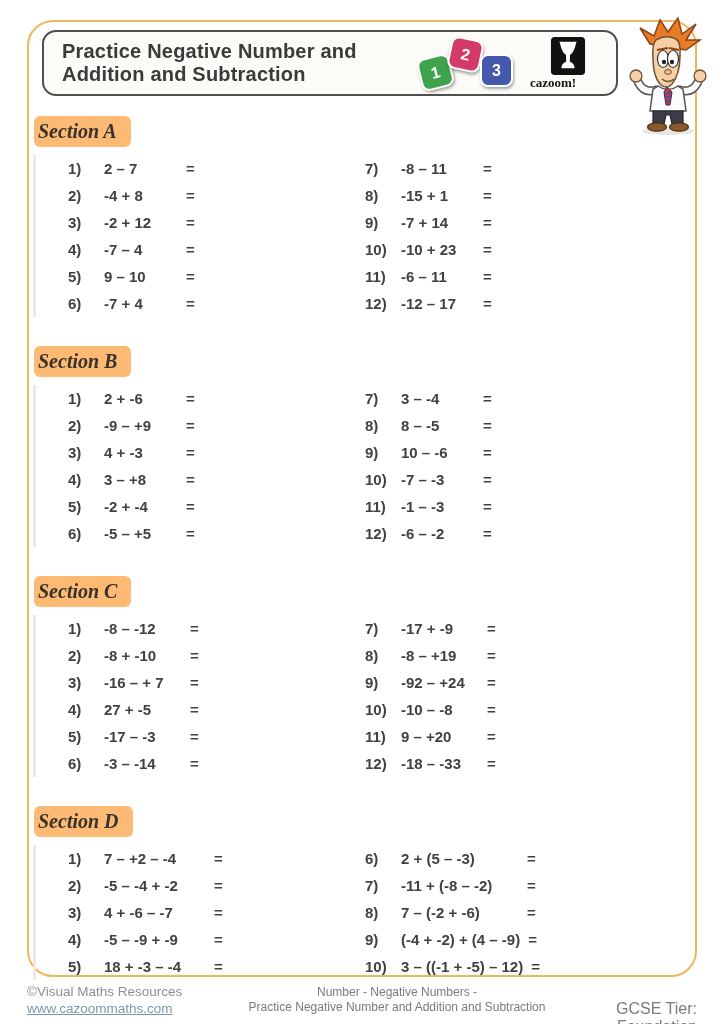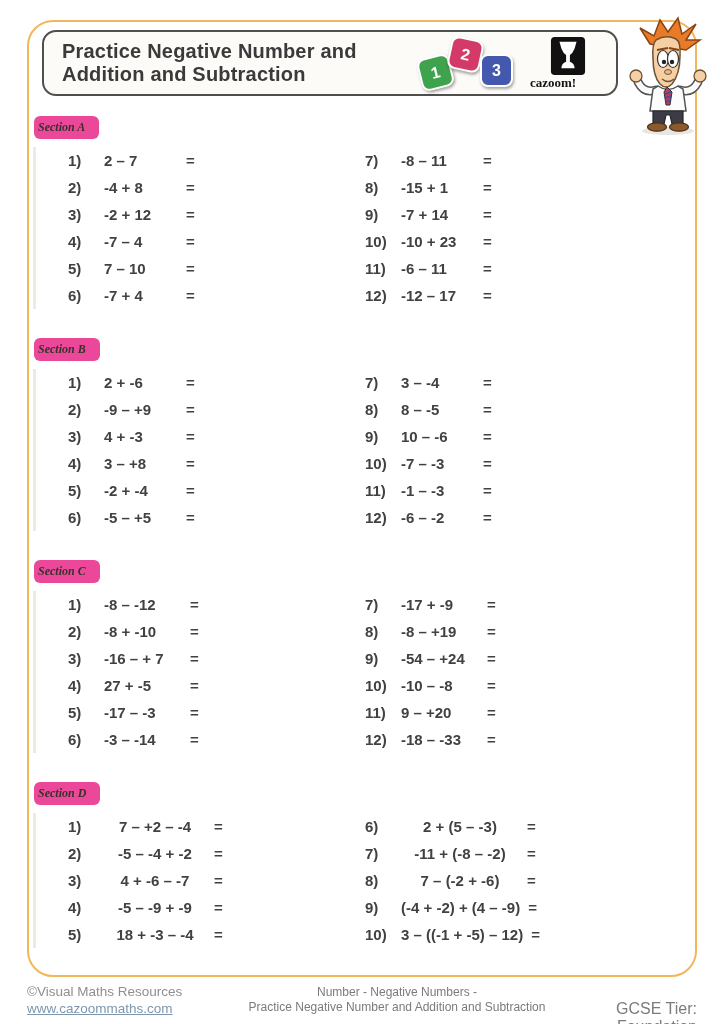--- a/index.html
+++ b/index.html
@@ -19,29 +19,29 @@
   .tile2{left:31px;top:4px;transform:rotate(12deg);}
   .tile3{left:62px;top:20px;}
   .cazoom{width:76px;margin:0 10px 0 6px;}
   .cazoom svg{display:block;margin:0 auto;}
   .cazoom-text{font-family:"Liberation Serif",serif;font-weight:bold;font-size:13px;color:#141414;margin-top:-1px;}
   .character{position:absolute;left:620px;top:14px;}
   
   #sections{position:absolute;left:40px;top:116px;width:648px;}
   .section{margin-bottom:29px;}
   .section-heading{display:inline-block;font-family:"Liberation Serif",serif;font-style:italic;
-        font-weight:bold;font-size:12px;color:#38322d;background:#ec4899;border-radius:6px;
+        font-weight:bold;font-size:20px;color:#38322d;background:#fdba74;border-radius:6px;
         padding:4px 14px 4px 4px;margin-left:-6px;}
   .rows{border-left:3px solid #edeae4;margin-left:-7px;padding-left:32px;margin-top:8px;
         display:grid;grid-template-columns:297px 1fr;}
   .problem-row{display:flex;align-items:center;height:27px;font-size:15px;font-weight:bold;color:#414141;}
   .pnum{width:36px;}
   .expr{min-width:74px;padding-right:8px;white-space:pre;}
   .s2 .expr{min-width:78px;}
-  .s3 .expr{min-width:102px;text-align:center;}
+  .s3 .expr{min-width:102px;}
   .s3 .pcol-right .expr{min-width:118px;}
   
   .footer{position:absolute;left:27px;top:983px;width:670px;display:flex;}
   .f-left{width:215px;font-size:13.5px;color:#8f8f8f;line-height:17px;}
   .f-link{color:#7d96ae;text-decoration:underline;cursor:pointer;}
   .f-center{flex:1;text-align:center;font-size:12px;color:#7b7b7b;line-height:15px;padding-top:2px;}
   .f-right{width:145px;text-align:right;font-size:16px;color:#7b7b7b;padding-top:17px;}
 </style>
 </head>
 <body>
@@ -112,21 +112,21 @@
               <span class="expr">-2 + 12</span>
               <span class="eq">=</span>
             </div>
             <div class="problem-row">
               <span class="pnum">4)</span>
               <span class="expr">-7 – 4</span>
               <span class="eq">=</span>
             </div>
             <div class="problem-row">
               <span class="pnum">5)</span>
-              <span class="expr">7 – 10</span>
+              <span class="expr">9 – 10</span>
               <span class="eq">=</span>
             </div>
             <div class="problem-row">
               <span class="pnum">6)</span>
               <span class="expr">-7 + 4</span>
               <span class="eq">=</span>
             </div>
           </div>
           <div class="pcol pcol-right">
             <div class="problem-row">
@@ -266,21 +266,21 @@
               <span class="expr">-17 + -9</span>
               <span class="eq">=</span>
             </div>
             <div class="problem-row">
               <span class="pnum">8)</span>
               <span class="expr">-8 – +19</span>
               <span class="eq">=</span>
             </div>
             <div class="problem-row">
               <span class="pnum">9)</span>
-              <span class="expr">-54 – +24</span>
+              <span class="expr">-92 – +24</span>
               <span class="eq">=</span>
             </div>
             <div class="problem-row">
               <span class="pnum">10)</span>
               <span class="expr">-10 – -8</span>
               <span class="eq">=</span>
             </div>
             <div class="problem-row">
               <span class="pnum">11)</span>
               <span class="expr">9 – +20</span>

